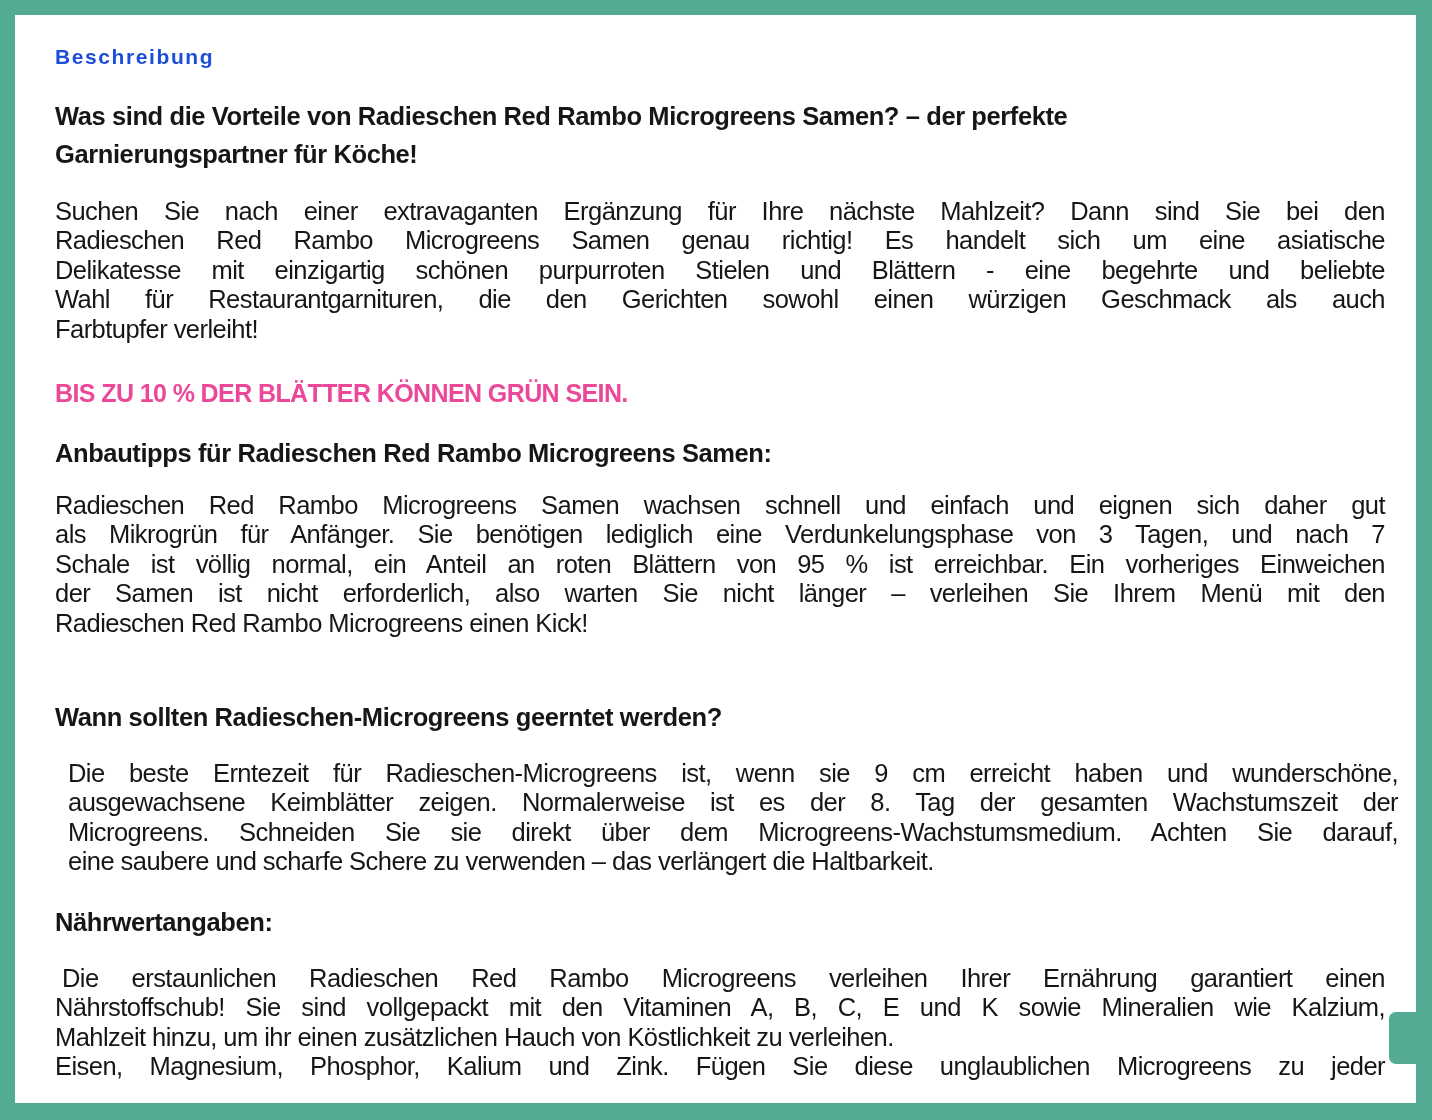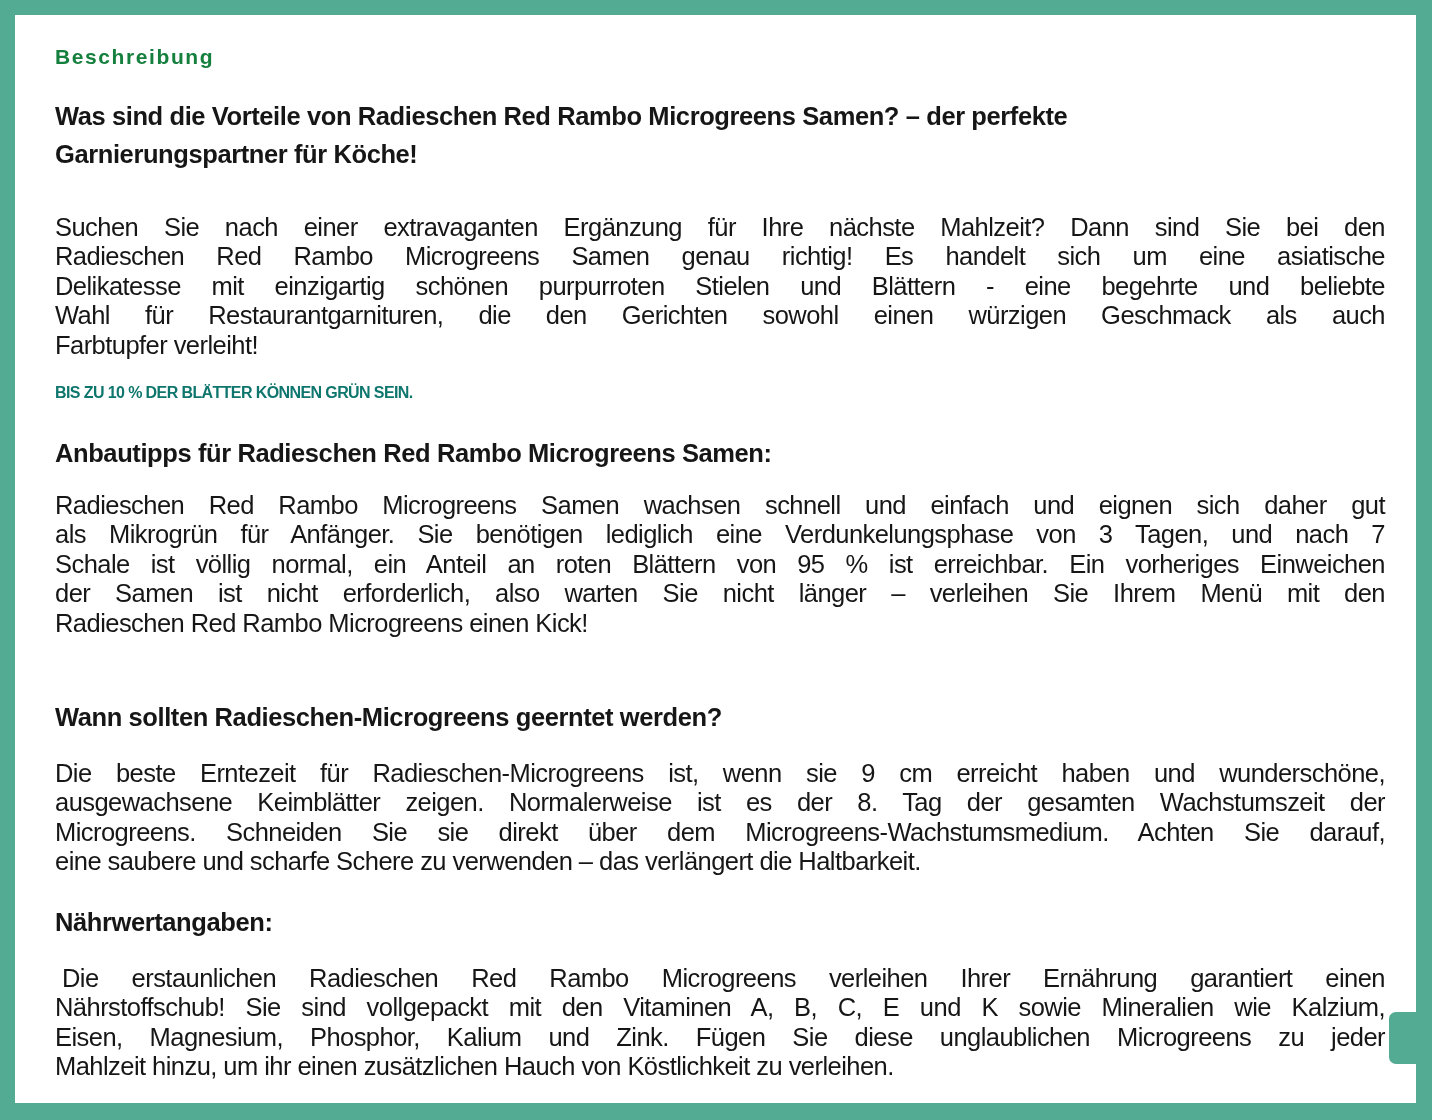--- a/index.html
+++ b/index.html
@@ -17,86 +17,86 @@
   }
   .tab-handle {
     position: absolute; left: 1389px; top: 1012px;
     width: 43px; height: 52px;
     background: #52ab92; border-radius: 7px 0 0 7px;
   }
   .content { position: absolute; left: 40px; top: 0; width: 1330px; }
   .section-label {
     position: absolute; top: 30px; left: 0;
     font-size: 21px; font-weight: bold; letter-spacing: 1.6px;
-    color: #15803d;
+    color: #1d4ed8;
   }
   .h {
     position: absolute; left: 0; width: 1330px;
     font-size: 25.5px; font-weight: bold; line-height: 38px;
     letter-spacing: -0.4px; white-space: nowrap;
   }
   .p { position: absolute; left: 0; width: 1330px; }
   .line {
     display: block; height: 29.4px; line-height: 29.4px;
     font-size: 25.5px; letter-spacing: -0.55px;
     text-align: justify; text-align-last: justify;
     white-space: nowrap; overflow: visible;
   }
   .line.last { text-align-last: left; }
   .line.j { white-space: normal; }
   .highlight {
     position: absolute; left: 0; top: 361px;
-    font-size: 16px; font-weight: bold; color: #0f766e;
+    font-size: 25px; font-weight: bold; color: #ec4899;
     letter-spacing: -0.6px; line-height: 34px; white-space: nowrap;
   }
 </style>
 </head>
 <body>
 
 <div class="card">
   <div class="content">
 
     <div class="section-label">Beschreibung</div>
 
     <div class="h" style="top:82px;">
       <div style="display: block;">Was sind die Vorteile von Radieschen Red Rambo Microgreens Samen? – der perfekte</div>
       <div style="display: block;">Garnierungspartner für Köche!</div>
     </div>
 
-    <div class="p" style="top:182px;margin-top:16px;">
+    <div class="p" style="top:182px;">
       <span class="line j" style="display: block;">Suchen Sie nach einer extravaganten Ergänzung für Ihre nächste Mahlzeit? Dann sind Sie bei den</span>
       <span class="line j" style="display: block;">Radieschen Red Rambo Microgreens Samen genau richtig! Es handelt sich um eine asiatische</span>
       <span class="line j" style="display: block;">Delikatesse mit einzigartig schönen purpurroten Stielen und Blättern - eine begehrte und beliebte</span>
       <span class="line j" style="display: block;">Wahl für Restaurantgarnituren, die den Gerichten sowohl einen würzigen Geschmack als auch</span>
       <span class="line last" style="display: block;">Farbtupfer verleiht!</span>
     </div>
 
     <div class="highlight">BIS ZU 10 % DER BLÄTTER KÖNNEN GRÜN SEIN.</div>
 
     <div class="h" style="top: 419px; display: block;">Anbautipps für Radieschen Red Rambo Microgreens Samen:</div>
     <div class="p" style="top:476px;">
       <span class="line j" style="display: block;">Radieschen Red Rambo Microgreens Samen wachsen schnell und einfach und eignen sich daher gut</span>
       <span class="line j" style="display: block;">als Mikrogrün für Anfänger. Sie benötigen lediglich eine Verdunkelungsphase von 3 Tagen, und nach 7</span>
       <span class="line j" style="display: block;">Schale ist völlig normal, ein Anteil an roten Blättern von 95 % ist erreichbar. Ein vorheriges Einweichen</span>
       <span class="line j" style="display: block;">der Samen ist nicht erforderlich, also warten Sie nicht länger – verleihen Sie Ihrem Menü mit den</span>
       <span class="line last" style="display: block;">Radieschen Red Rambo Microgreens einen Kick!</span>
     </div>
 
     <div class="h" style="top: 683px; display: block;">Wann sollten Radieschen-Microgreens geerntet werden?</div>
-    <div class="p" style="top:744px;">
+    <div class="p" style="top:744px;margin-left:13px;">
       <span class="line j" style="display: block;">Die beste Erntezeit für Radieschen-Microgreens ist, wenn sie 9 cm erreicht haben und wunderschöne,</span>
       <span class="line j" style="display: block;">ausgewachsene Keimblätter zeigen. Normalerweise ist es der 8. Tag der gesamten Wachstumszeit der</span>
       <span class="line j" style="display: block;">Microgreens. Schneiden Sie sie direkt über dem Microgreens-Wachstumsmedium. Achten Sie darauf,</span>
       <span class="line last" style="display: block;">eine saubere und scharfe Schere zu verwenden – das verlängert die Haltbarkeit.</span>
     </div>
 
     <div class="h" style="top: 888px; display: block;">Nährwertangaben:</div>
     <div class="p" style="top:949px;">
       <span class="line j" style="display: block; margin-left: 7px;">Die erstaunlichen Radieschen Red Rambo Microgreens verleihen Ihrer Ernährung garantiert einen</span>
       <span class="line j" style="display: block;">Nährstoffschub! Sie sind vollgepackt mit den Vitaminen A, B, C, E und K sowie Mineralien wie Kalzium,</span>
+      <span class="line last" style="display: block;">Mahlzeit hinzu, um ihr einen zusätzlichen Hauch von Köstlichkeit zu verleihen.</span>
       <span class="line j" style="display: block;">Eisen, Magnesium, Phosphor, Kalium und Zink. Fügen Sie diese unglaublichen Microgreens zu jeder</span>
-      <span class="line last" style="display: block;">Mahlzeit hinzu, um ihr einen zusätzlichen Hauch von Köstlichkeit zu verleihen.</span>
     </div>
 
   </div>
 </div>
 
 <div class="tab-handle"></div>
 
 </body></html>

